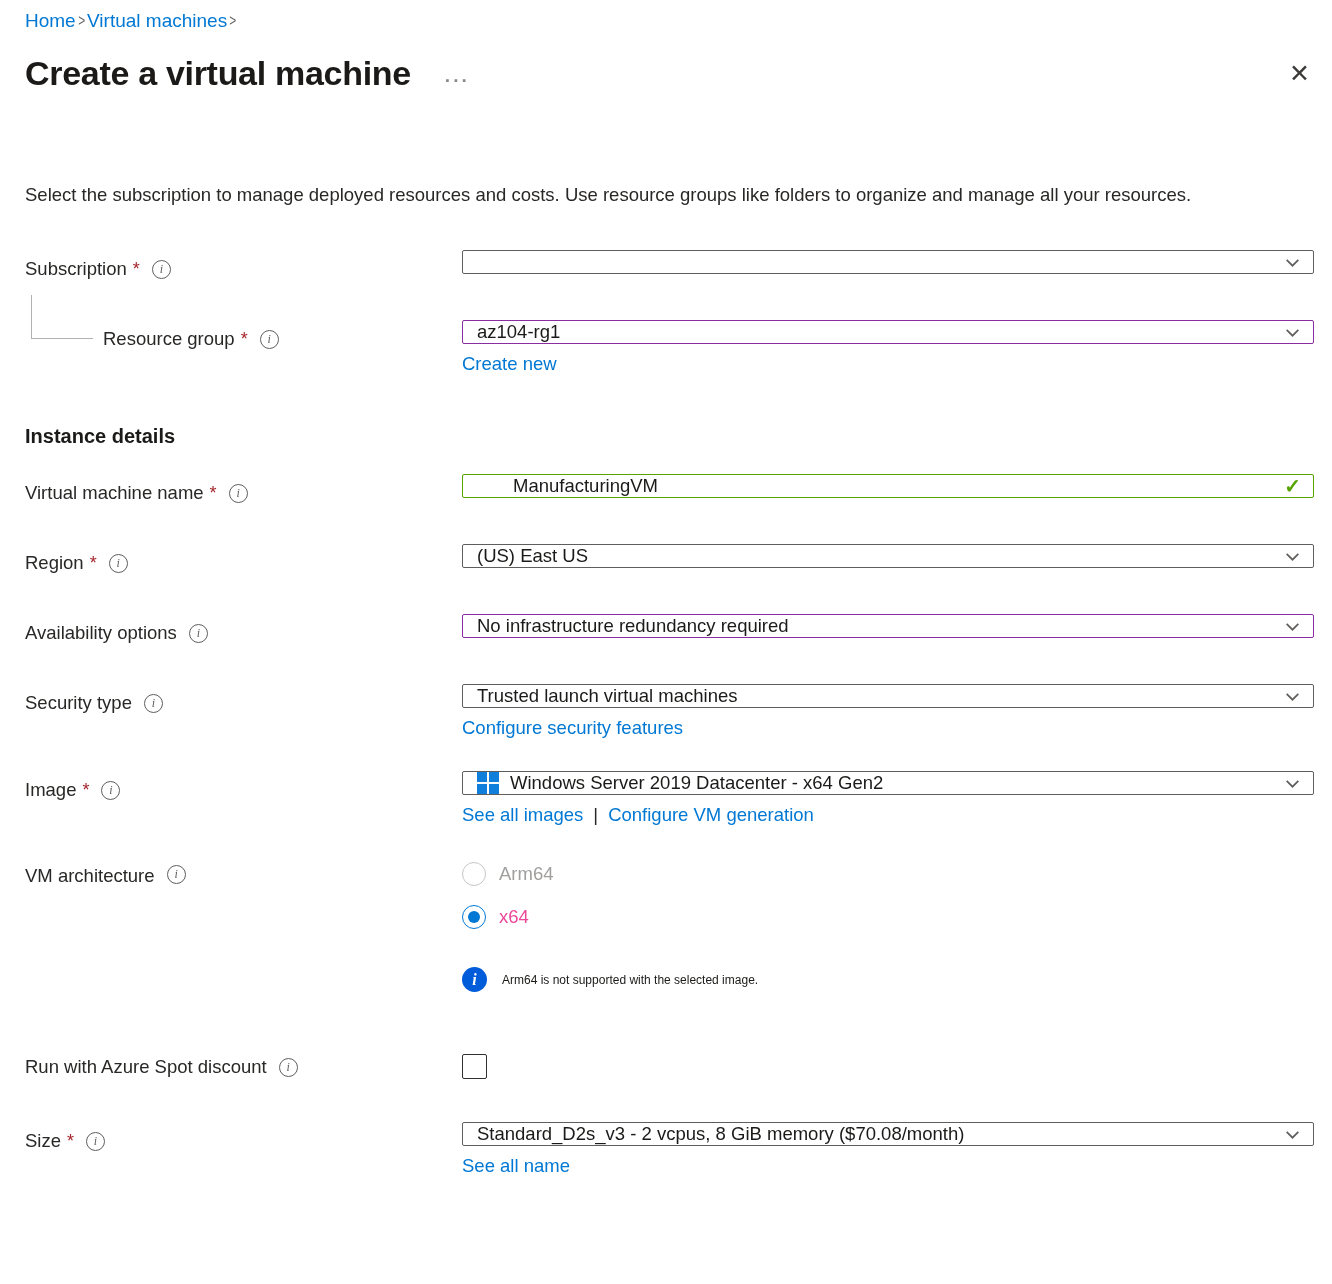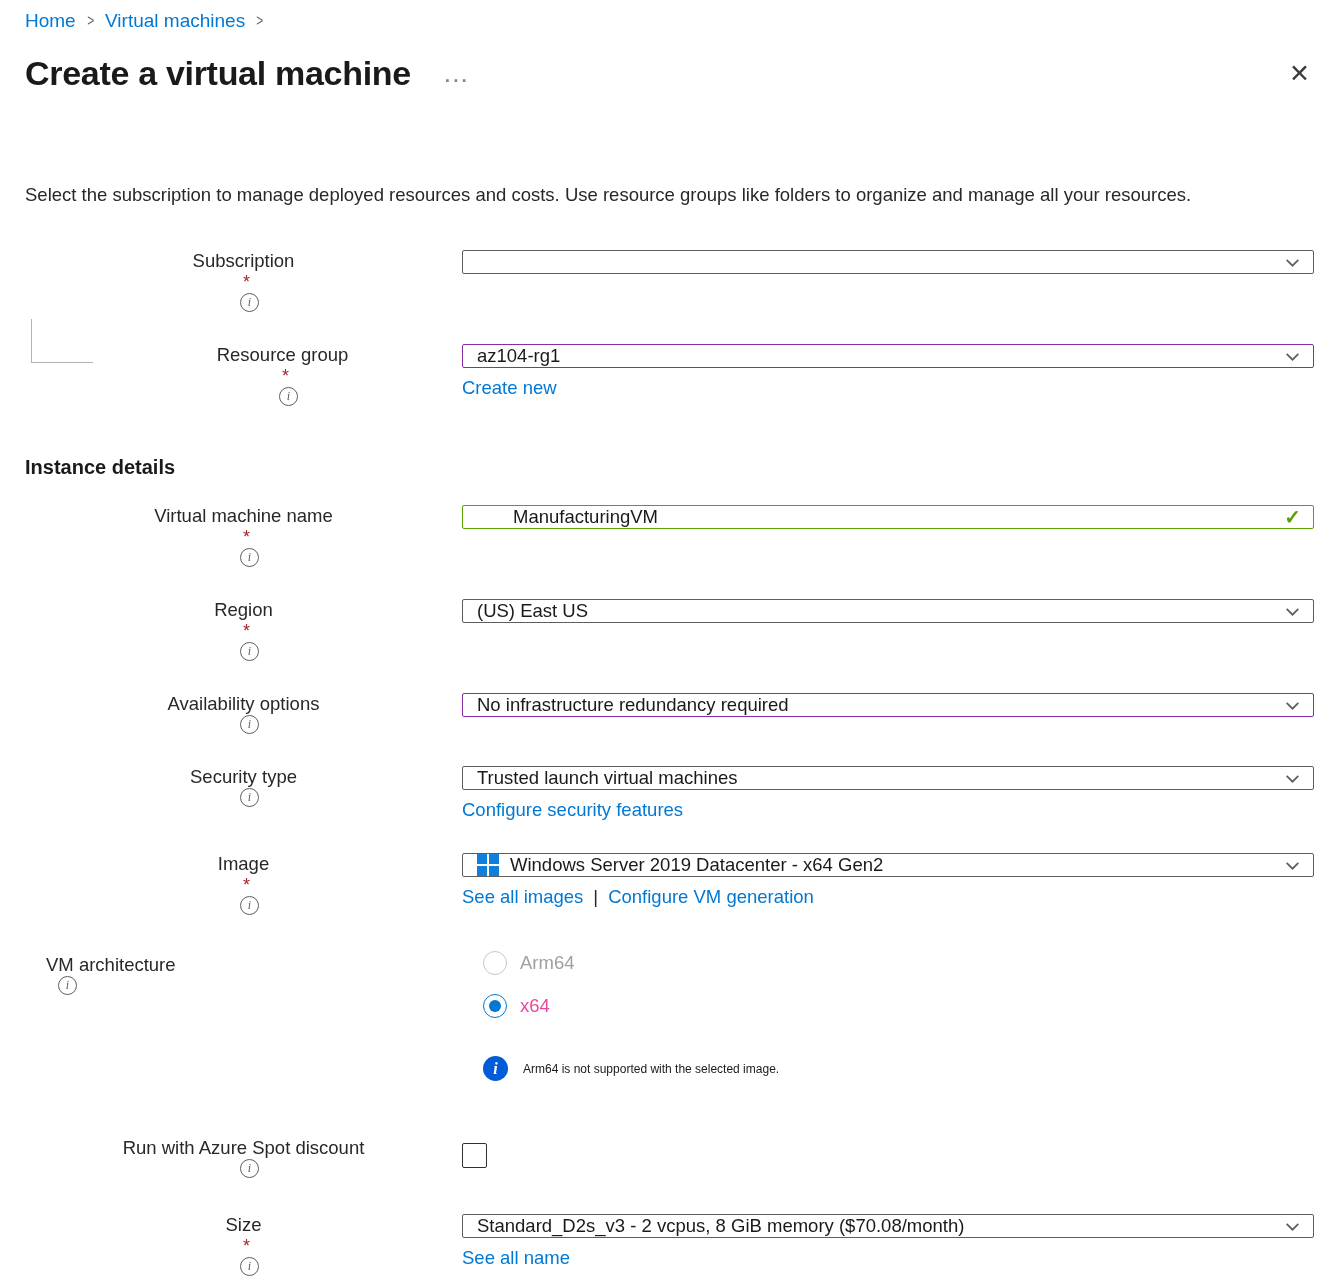--- a/index.html
+++ b/index.html
@@ -12,21 +12,21 @@
   .page { width: 1332px; min-height: 1284px; background: #fff; overflow: hidden; }
 
   a { color: #0078d4; text-decoration: none; cursor: pointer; }
 
   
   .breadcrumb {
     padding: 10px 0 0 25px;
     font-size: 19px;
     display: flex;
     align-items: center;
-    gap: 10px;
+    gap: 1px;
   }
   .crumb { color: #0078d4; }
   .crumb-sep { color: #605e5c; font-size: 16px; transform: scaleX(.75); }
 
   
   .title-row {
     display: flex;
     align-items: center;
     padding: 22px 22px 0 25px;
   }
@@ -62,23 +62,22 @@
   .row.first { margin-top: 40px; }
   .label-cell {
     width: 437px;
     flex-shrink: 0;
     min-height: 38px;
     display: flex;
     align-items: center;
     font-size: 18.5px;
     color: #292827;
     position: relative;
-    flex-direction: column;
-  }
-  .label-cell.top-align { align-items: flex-start; padding-top: 3px; margin-left: 21px; }
+  }
+  .label-cell.top-align { align-items: flex-start; padding-top: 3px; }
   .control-cell { flex: 1; min-width: 0; }
   .required { color: #a4262c; margin-left: 6px; font-size: 18px; }
 
   .info-icon {
     width: 19px; height: 19px;
     border: 1px solid #605e5c;
     border-radius: 50%;
     color: #605e5c;
     font-size: 12px;
     font-family: "Liberation Serif", serif;

